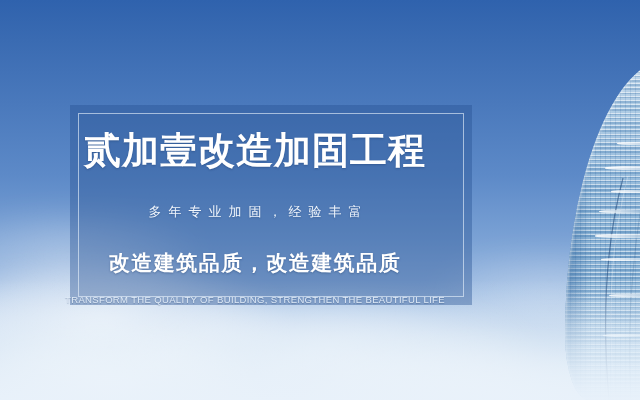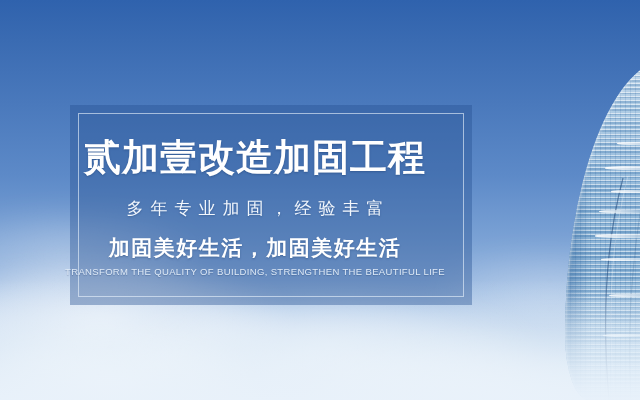--- a/index.html
+++ b/index.html
@@ -192,36 +192,36 @@
   
   .texts {
     position: absolute;
     left: 70px;
     top: 105px;
     width: 370px;
     height: 200px;
     display: flex;
     flex-direction: column;
     align-items: center;
-    justify-content: flex-start;
+    justify-content: space-between;
     box-sizing: border-box;
-    padding-top: 33px;
+    padding-top: 26px;
   }
   .title {
     font-size: 37px;
     font-weight: bold;
     color: #ffffff;
     letter-spacing: 1px;
     line-height: 1.08;
     white-space: nowrap;
     text-shadow: 0 1px 2px rgba(20,50,95,0.35);
   }
   .subtitle {
     margin-top: 19px;
-    font-size: 17px;
+    font-size: 13px;
     font-weight: normal;
     color: #f2f7fd;
     letter-spacing: 7px;
     text-indent: 7px;
     white-space: nowrap;
     text-shadow: 0 1px 2px rgba(20,50,95,0.30);
   }
   .tagline {
     margin-top: 14px;
     font-size: 21px;
@@ -284,17 +284,17 @@
 
   <div class="bottomhaze"></div>
 
   <div class="panel">
     <div class="panel-inner-line"></div>
   </div>
 
   <div class="texts">
     <div class="title">贰加壹改造加固工程</div>
     <div class="subtitle">多年专业加固，经验丰富</div>
-    <div class="tagline">加固美好生活，加固美好生活</div>
+    <div class="tagline">改造建筑品质，改造建筑品质</div>
     <div class="eng">TRANSFORM THE QUALITY OF BUILDING, STRENGTHEN THE BEAUTIFUL LIFE</div>
   </div>
 
 </div>
 
 </body></html>

